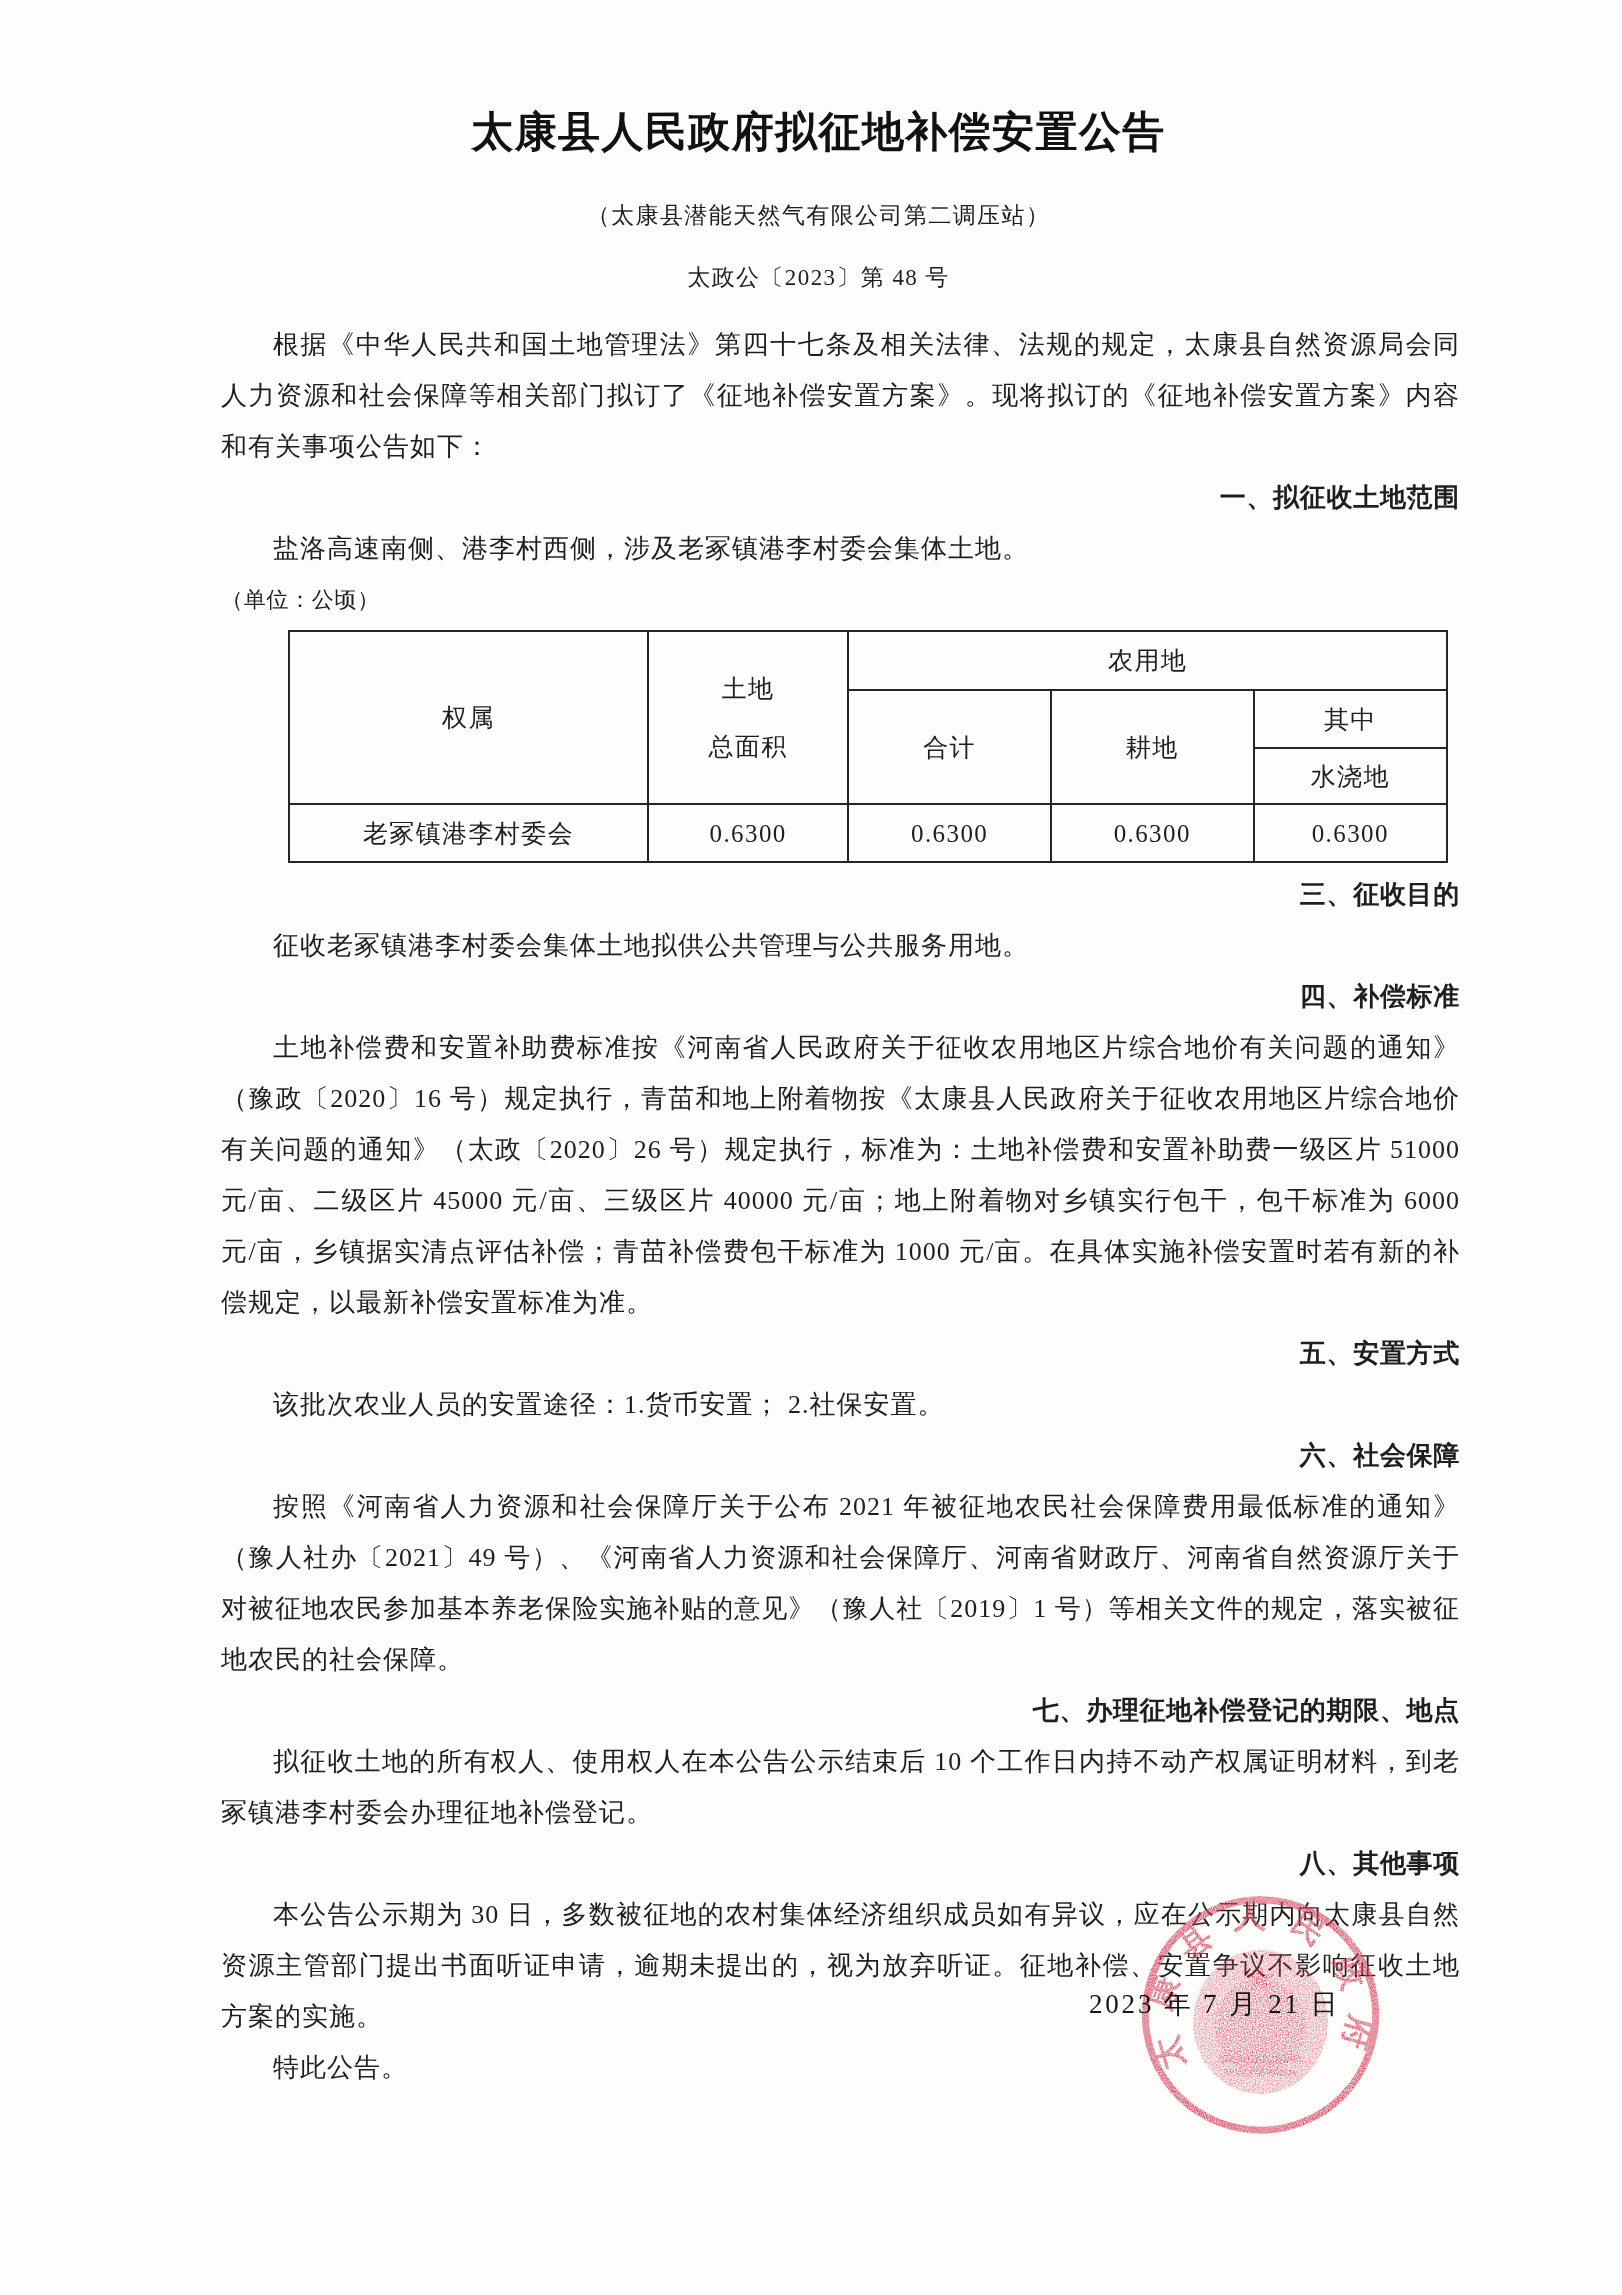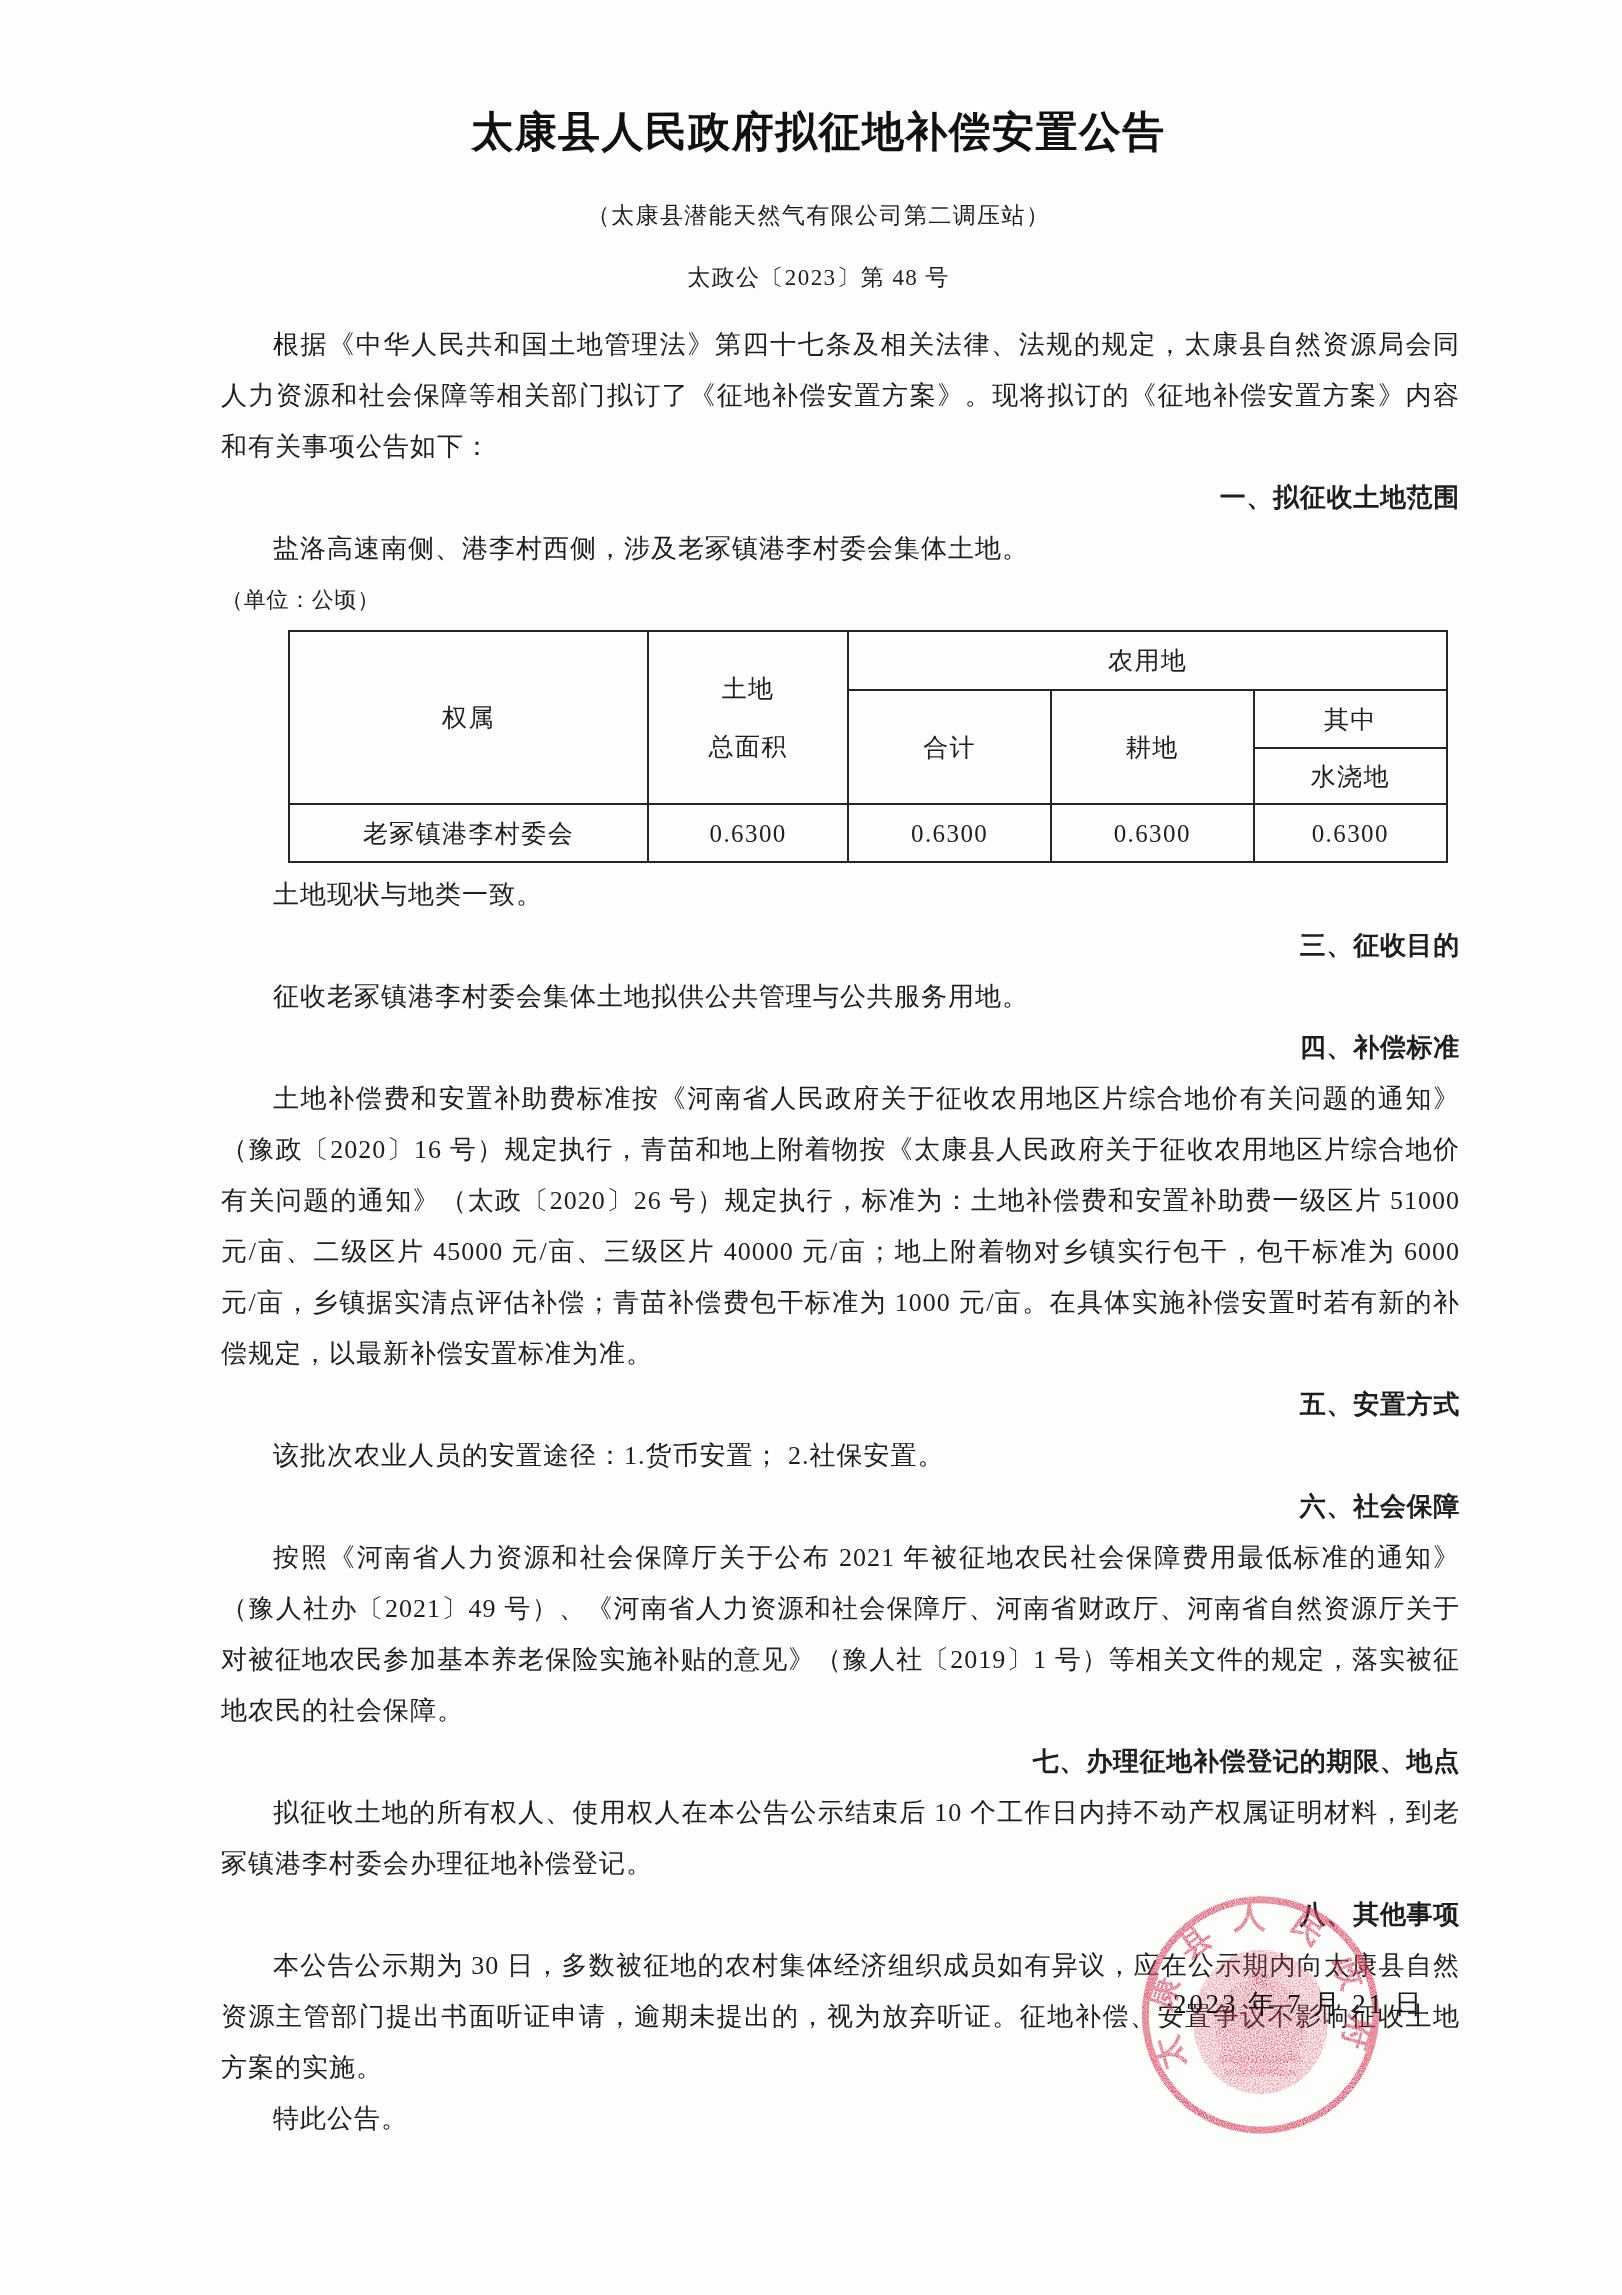--- a/index.html
+++ b/index.html
@@ -80,21 +80,21 @@
   tr.t-r3 td { height: 54px; }
   tr.t-row td { height: 56px; }
   .two-line div { line-height: 58px; }
   .seal {
     position: absolute;
     left: 1137px; top: 1890px;
     width: 247px; height: 250px;
   }
   .seal-date {
     position: absolute;
-    left: 1173px; top: 1986px;
+    left: 1089px; top: 1986px;
     font-size: 27px;
     letter-spacing: 2.8px;
     color: #141414;
     white-space: nowrap;
   }
 </style>
 </head>
 <body>
 
 <div class="page">
@@ -142,21 +142,20 @@
         <tr class="t-row">
           <td>老冢镇港李村委会</td>
           <td>0.6300</td>
           <td>0.6300</td>
           <td>0.6300</td>
           <td>0.6300</td>
         </tr>
       </tbody>
     </table>
 
-    <p>土地现状与地类一致。</p>
 
     <p class="heading">三、征收目的</p>
     <p>征收老冢镇港李村委会集体土地拟供公共管理与公共服务用地。</p>
 
     <p class="heading">四、补偿标准</p>
     <p>土地补偿费和安置补助费标准按《河南省人民政府关于征收农用地区片综合地价有关问题的通知》（豫政〔2020〕16 号）规定执行，青苗和地上附着物按《太康县人民政府关于征收农用地区片综合地价有关问题的通知》（太政〔2020〕26 号）规定执行，标准为：土地补偿费和安置补助费一级区片 51000 元/亩、二级区片 45000 元/亩、三级区片 40000 元/亩；地上附着物对乡镇实行包干，包干标准为 6000 元/亩，乡镇据实清点评估补偿；青苗补偿费包干标准为 1000 元/亩。在具体实施补偿安置时若有新的补偿规定，以最新补偿安置标准为准。</p>
 
     <p class="heading">五、安置方式</p>
     <p>该批次农业人员的安置途径：1.货币安置； 2.社保安置。</p>
 

